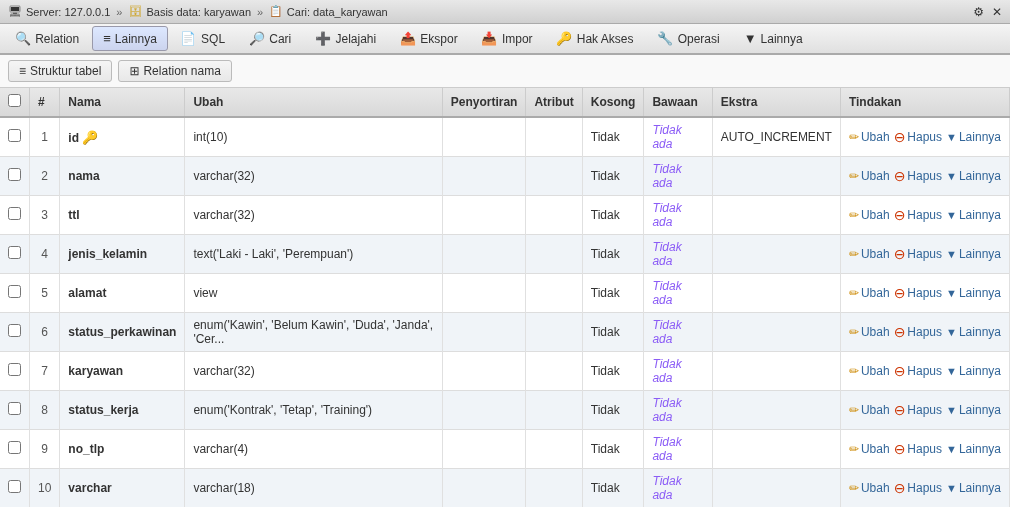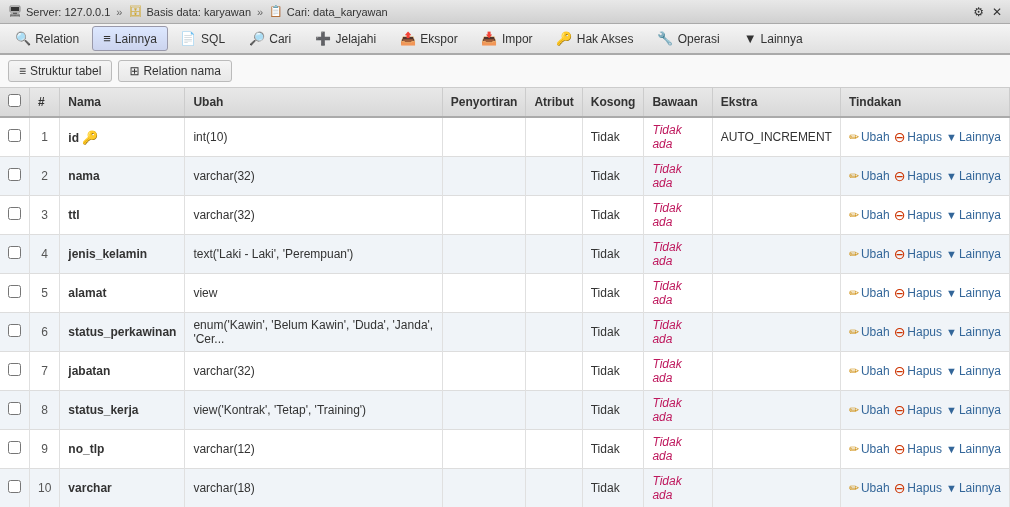--- a/index.html
+++ b/index.html
@@ -95,21 +95,21 @@
     .num-col { width: 28px; text-align: center; color: #555; }
     .name-col { font-weight: bold; }
     .key-icon { color: #cc9900; font-size: 13px; }
     .action-cell { white-space: nowrap; display: flex; align-items: center; gap: 2px; }
     .action-link { color: #336699; text-decoration: none; cursor: pointer; display: flex; align-items: center; gap: 2px; }
     .edit-icon { color: #cc8800; font-size: 12px; }
     .delete-icon { color: #cc3300; font-size: 14px; }
     .more-icon { color: #336699; font-size: 11px; }
     .action-sep { color: #999; }
 
-    .italic-none { font-style: italic; color: #be185d; }
+    .italic-none { font-style: italic; color: #8b5cf6; }
 
     
     .bc-sep { color: #666; margin: 0 2px; }
     .bc-db-icon { color: #cc9900; }
     .bc-tbl-icon { color: #336699; }
   </style>
 </head>
 <body>
 
 <div class="title-bar">
@@ -370,21 +370,21 @@
       <a class="action-link">
         <span class="more-icon">▼</span>
         <span>Lainnya</span>
       </a>
     </div>
   </td>
         </tr>
         <tr>
           <td class="checkbox-col"><input type="checkbox" style=""></td>
           <td class="num-col">7</td>
-          <td class="name-col">jabatan</td>
+          <td class="name-col">karyawan</td>
           <td>varchar(32)</td>
           <td></td>
           <td></td>
           <td>Tidak</td>
           <td><span class="italic-none">Tidak ada</span></td>
           <td></td>
           <td>
     <div class="action-cell">
       <a class="action-link">
         <span class="edit-icon">✏</span>
@@ -400,21 +400,21 @@
         <span class="more-icon">▼</span>
         <span>Lainnya</span>
       </a>
     </div>
   </td>
         </tr>
         <tr>
           <td class="checkbox-col"><input type="checkbox" style=""></td>
           <td class="num-col">8</td>
           <td class="name-col">status_kerja</td>
-          <td>view('Kontrak', 'Tetap', 'Training')</td>
+          <td>enum('Kontrak', 'Tetap', 'Training')</td>
           <td></td>
           <td></td>
           <td>Tidak</td>
           <td><span class="italic-none">Tidak ada</span></td>
           <td></td>
           <td>
     <div class="action-cell">
       <a class="action-link">
         <span class="edit-icon">✏</span>
         <span>Ubah</span>
@@ -429,21 +429,21 @@
         <span class="more-icon">▼</span>
         <span>Lainnya</span>
       </a>
     </div>
   </td>
         </tr>
         <tr>
           <td class="checkbox-col"><input type="checkbox" style=""></td>
           <td class="num-col">9</td>
           <td class="name-col">no_tlp</td>
-          <td>varchar(12)</td>
+          <td>varchar(4)</td>
           <td></td>
           <td></td>
           <td>Tidak</td>
           <td><span class="italic-none">Tidak ada</span></td>
           <td></td>
           <td>
     <div class="action-cell">
       <a class="action-link">
         <span class="edit-icon">✏</span>
         <span>Ubah</span>

